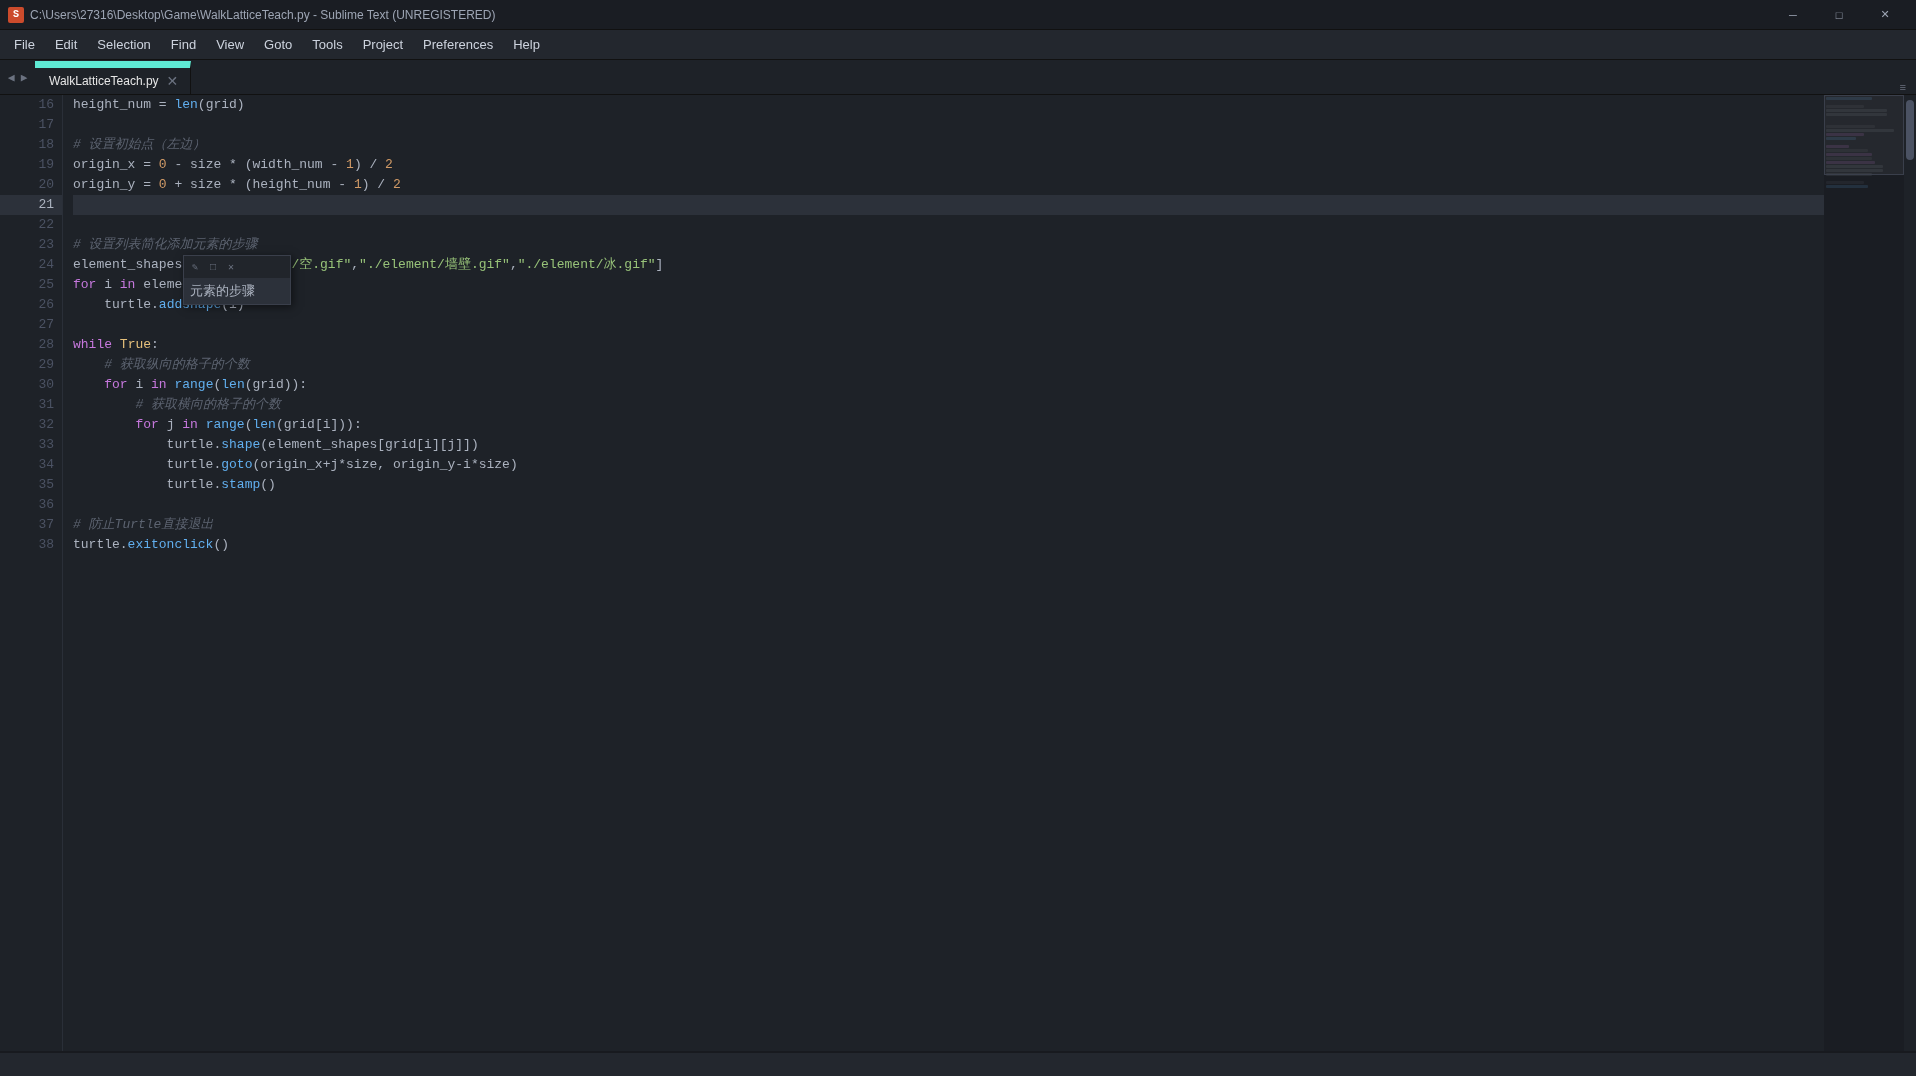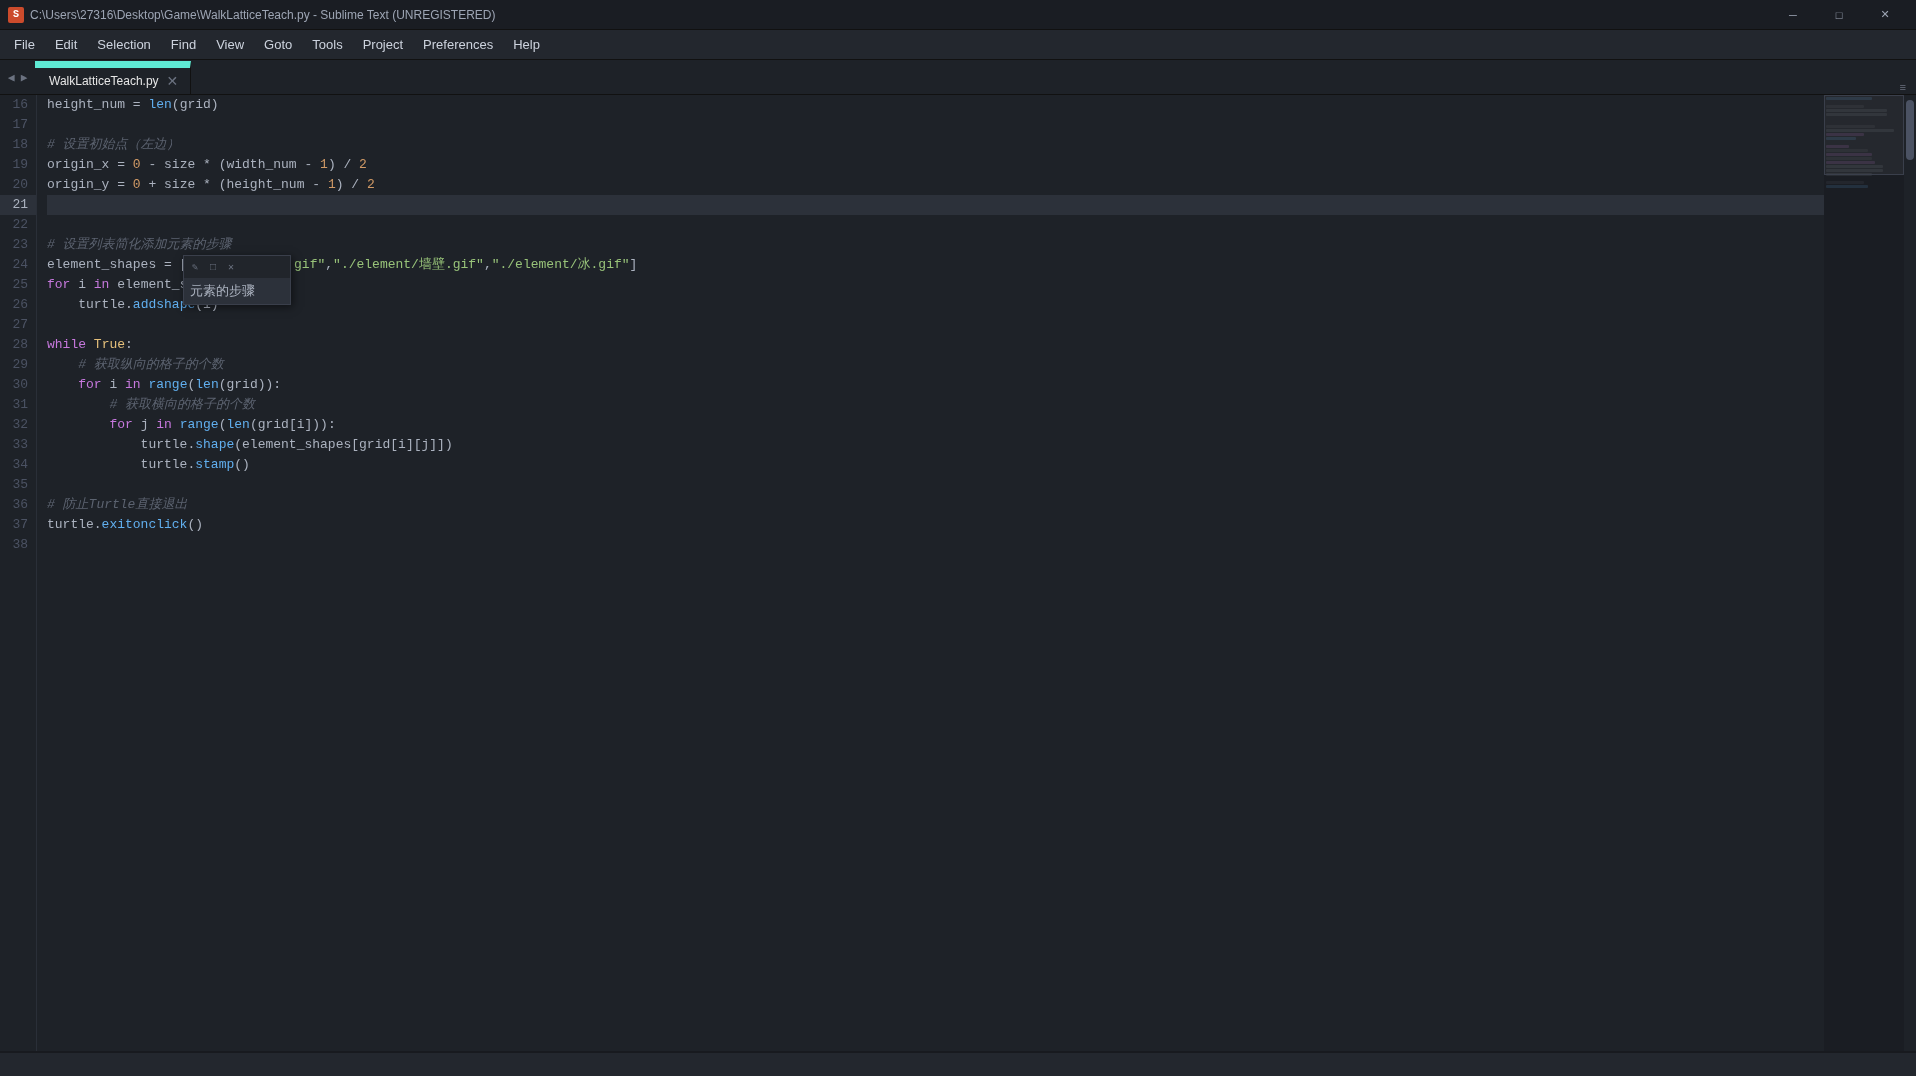--- a/index.html
+++ b/index.html
@@ -123,21 +123,21 @@
 
     
     #editor-area {
       display: flex;
       height: calc(1076px - 30px - 30px - 35px - 25px);
       position: relative;
     }
 
     
     #gutter {
-      width: 37px;
+      width: 63px;
       background: #1e2228;
       padding-top: 0;
       flex-shrink: 0;
       border-right: 1px solid #2a2f38;
     }
     .line-number {
       height: 20px;
       text-align: right;
       padding-right: 8px;
       color: #4b5263;
@@ -356,20 +356,21 @@
     <div class="code-line"><span class="plain">    </span><span class="cm"># 获取纵向的格子的个数</span></div>
 
     <div class="code-line"><span class="plain">    </span><span class="kw">for</span><span class="plain"> i </span><span class="kw">in</span><span class="plain"> </span><span class="fn">range</span><span class="plain">(</span><span class="fn">len</span><span class="plain">(grid)):</span></div>
 
     <div class="code-line"><span class="plain">        </span><span class="cm"># 获取横向的格子的个数</span></div>
 
     <div class="code-line"><span class="plain">        </span><span class="kw">for</span><span class="plain"> j </span><span class="kw">in</span><span class="plain"> </span><span class="fn">range</span><span class="plain">(</span><span class="fn">len</span><span class="plain">(grid[i])):</span></div>
 
     <div class="code-line"><span class="plain">            turtle.</span><span class="fn">shape</span><span class="plain">(element_shapes[grid[i][j]])</span></div>
 
+    <div class="code-line"><span class="plain">            turtle.</span><span class="fn">goto</span><span class="plain">(origin_x+j*size, origin_y-i*size)</span></div>
 
     <div class="code-line"><span class="plain">            turtle.</span><span class="fn">stamp</span><span class="plain">()</span></div>
 
     <div class="code-line">&nbsp;</div>
 
     <div class="code-line"><span class="cm"># 防止Turtle直接退出</span></div>
 
     <div class="code-line"><span class="plain">turtle.</span><span class="fn">exitonclick</span><span class="plain">()</span></div>
   </div>
 

